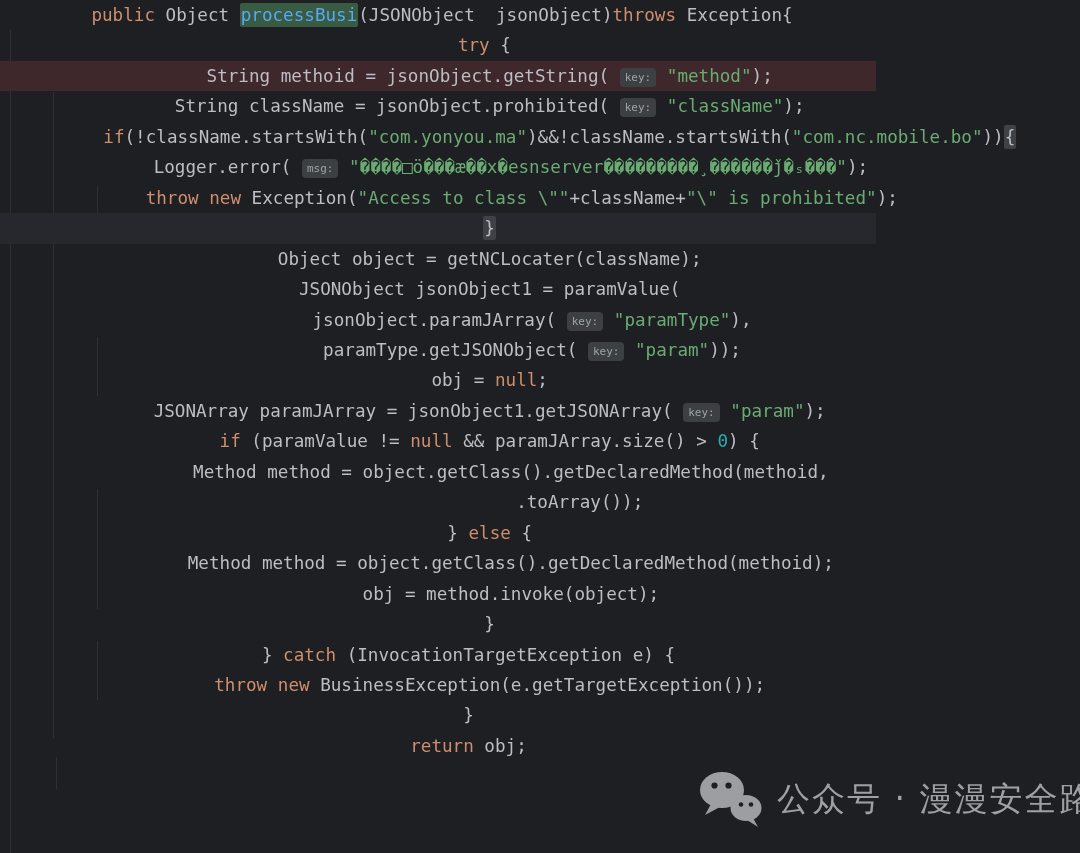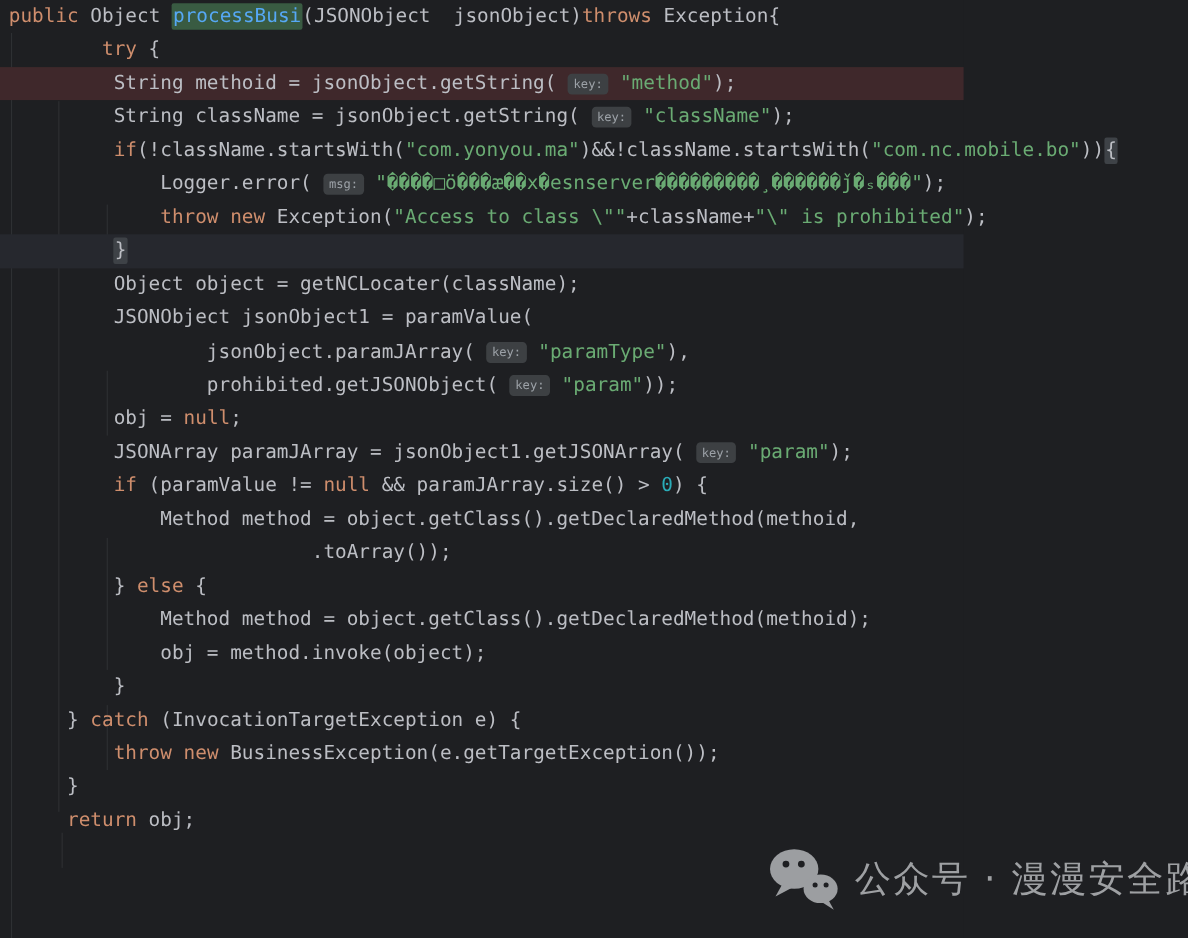--- a/index.html
+++ b/index.html
@@ -1,21 +1,21 @@
 <!DOCTYPE html>
 <html style="--editor_bg: #1e1f22; --fg: #bcbec4; --kw: #cf8e6d; --str: #6aab73; --num: #2aacb8; --decl: #56a8f5; --decl_bg: #395b42; --hint_bg: #3d4043; --hint_fg: #9da2a8; --row_red: #3f282b; --row_caret: #26282e; --brace_bg: #3e4247; --guide: #2e3033; --watermark_fg: #9ea0a3;"><head>
 <meta charset="utf-8">
 <style>
   html,body{margin:0;padding:0;}
   body{
     width:1080px;height:853px;overflow:hidden;
     background:var(--editor_bg,#1e1f22);
     font-family:"DejaVu Sans Mono","Liberation Mono",monospace;
   }
-  .editor{position:relative;width:876px;height:853px;background:var(--editor_bg);}
+  .editor{position:relative;width:876px;height:853px;background:var(--editor_bg);text-align:center;}
   .guide{position:absolute;width:1px;background:var(--guide);}
   .code-area{position:absolute;left:0;top:0;right:0;bottom:0;}
   .line{
     height:30.46px;line-height:30.46px;white-space:pre;
     font-size:17.6px;color:var(--fg);
     padding-left:calc(8px + var(--i,0)*1ch);
     position:relative;
   }
   .row-red{background:var(--row_red);}
   .row-caret{background:var(--row_caret);}
@@ -49,29 +49,29 @@
   <div class="guide" style="left:56px;top:757px;height:32px;"></div>
   <div class="guide" style="left:97px;top:186px;height:57px;"></div>
   <div class="guide" style="left:97px;top:337px;height:59px;"></div>
   <div class="guide" style="left:97px;top:489px;height:120px;"></div>
   <div class="guide" style="left:97px;top:641px;height:59px;"></div>
 
   <div class="code-area">
       <div class="line" style="--i: 0;"><span class="t-k">public</span><span class="t-p"> Object </span><span class="t-d">processBusi</span><span class="t-p">(JSONObject  jsonObject)</span><span class="t-k">throws</span><span class="t-p"> Exception{</span></div>
       <div class="line" style="--i: 8;"><span class="t-k">try</span><span class="t-p"> {</span></div>
       <div class="line row-red" style="--i: 9;"><span class="t-p">String methoid = jsonObject.getString( </span><span class="t-h">key:</span><span class="t-p"> </span><span class="t-s">"method"</span><span class="t-p">);</span></div>
-      <div class="line" style="--i: 9;"><span class="t-p">String className = jsonObject.getString( </span><span class="t-h">key:</span><span class="t-p"> </span><span class="t-s">"className"</span><span class="t-p">);</span></div>
+      <div class="line" style="--i: 9;"><span class="t-p">String className = jsonObject.prohibited( </span><span class="t-h">key:</span><span class="t-p"> </span><span class="t-s">"className"</span><span class="t-p">);</span></div>
       <div class="line" style="--i: 9;"><span class="t-k">if</span><span class="t-p">(!className.startsWith(</span><span class="t-s">"com.yonyou.ma"</span><span class="t-p">)&amp;&amp;!className.startsWith(</span><span class="t-s">"com.nc.mobile.bo"</span><span class="t-p">))</span><span class="t-b">{</span></div>
       <div class="line" style="--i: 13;"><span class="t-p">Logger.</span><span class="t-pi">error</span><span class="t-p">( </span><span class="t-h">msg:</span><span class="t-p"> </span><span class="t-s">"����□ö���æ��x�esnserver���������¸������ǰ�ₛ���"</span><span class="t-p">);</span></div>
       <div class="line" style="--i: 13;"><span class="t-k">throw</span><span class="t-p"> </span><span class="t-k">new</span><span class="t-p"> Exception(</span><span class="t-s">"Access to class \""</span><span class="t-p">+className+</span><span class="t-s">"\" is prohibited"</span><span class="t-p">);</span></div>
       <div class="line row-caret" style="--i: 9;"><span class="t-b">}</span></div>
       <div class="line" style="--i: 9;"><span class="t-p">Object object = getNCLocater(className);</span></div>
       <div class="line" style="--i: 9;"><span class="t-p">JSONObject jsonObject1 = paramValue(</span></div>
       <div class="line" style="--i: 17;"><span class="t-p">jsonObject.paramJArray( </span><span class="t-h">key:</span><span class="t-p"> </span><span class="t-s">"paramType"</span><span class="t-p">),</span></div>
-      <div class="line" style="--i: 17;"><span class="t-p">prohibited.getJSONObject( </span><span class="t-h">key:</span><span class="t-p"> </span><span class="t-s">"param"</span><span class="t-p">));</span></div>
+      <div class="line" style="--i: 17;"><span class="t-p">paramType.getJSONObject( </span><span class="t-h">key:</span><span class="t-p"> </span><span class="t-s">"param"</span><span class="t-p">));</span></div>
       <div class="line" style="--i: 9;"><span class="t-p">obj = </span><span class="t-k">null</span><span class="t-p">;</span></div>
       <div class="line" style="--i: 9;"><span class="t-p">JSONArray paramJArray = jsonObject1.getJSONArray( </span><span class="t-h">key:</span><span class="t-p"> </span><span class="t-s">"param"</span><span class="t-p">);</span></div>
       <div class="line" style="--i: 9;"><span class="t-k">if</span><span class="t-p"> (paramValue != </span><span class="t-k">null</span><span class="t-p"> &amp;&amp; paramJArray.size() &gt; </span><span class="t-n">0</span><span class="t-p">) {</span></div>
       <div class="line" style="--i: 13;"><span class="t-p">Method method = object.getClass().getDeclaredMethod(methoid,</span></div>
       <div class="line" style="--i: 26;"><span class="t-p">.toArray());</span></div>
       <div class="line" style="--i: 9;"><span class="t-p">} </span><span class="t-k">else</span><span class="t-p"> {</span></div>
       <div class="line" style="--i: 13;"><span class="t-p">Method method = object.getClass().getDeclaredMethod(methoid);</span></div>
       <div class="line" style="--i: 13;"><span class="t-p">obj = method.invoke(object);</span></div>
       <div class="line" style="--i: 9;"><span class="t-p">}</span></div>
       <div class="line" style="--i: 5;"><span class="t-p">} </span><span class="t-k">catch</span><span class="t-p"> (InvocationTargetException e) {</span></div>

